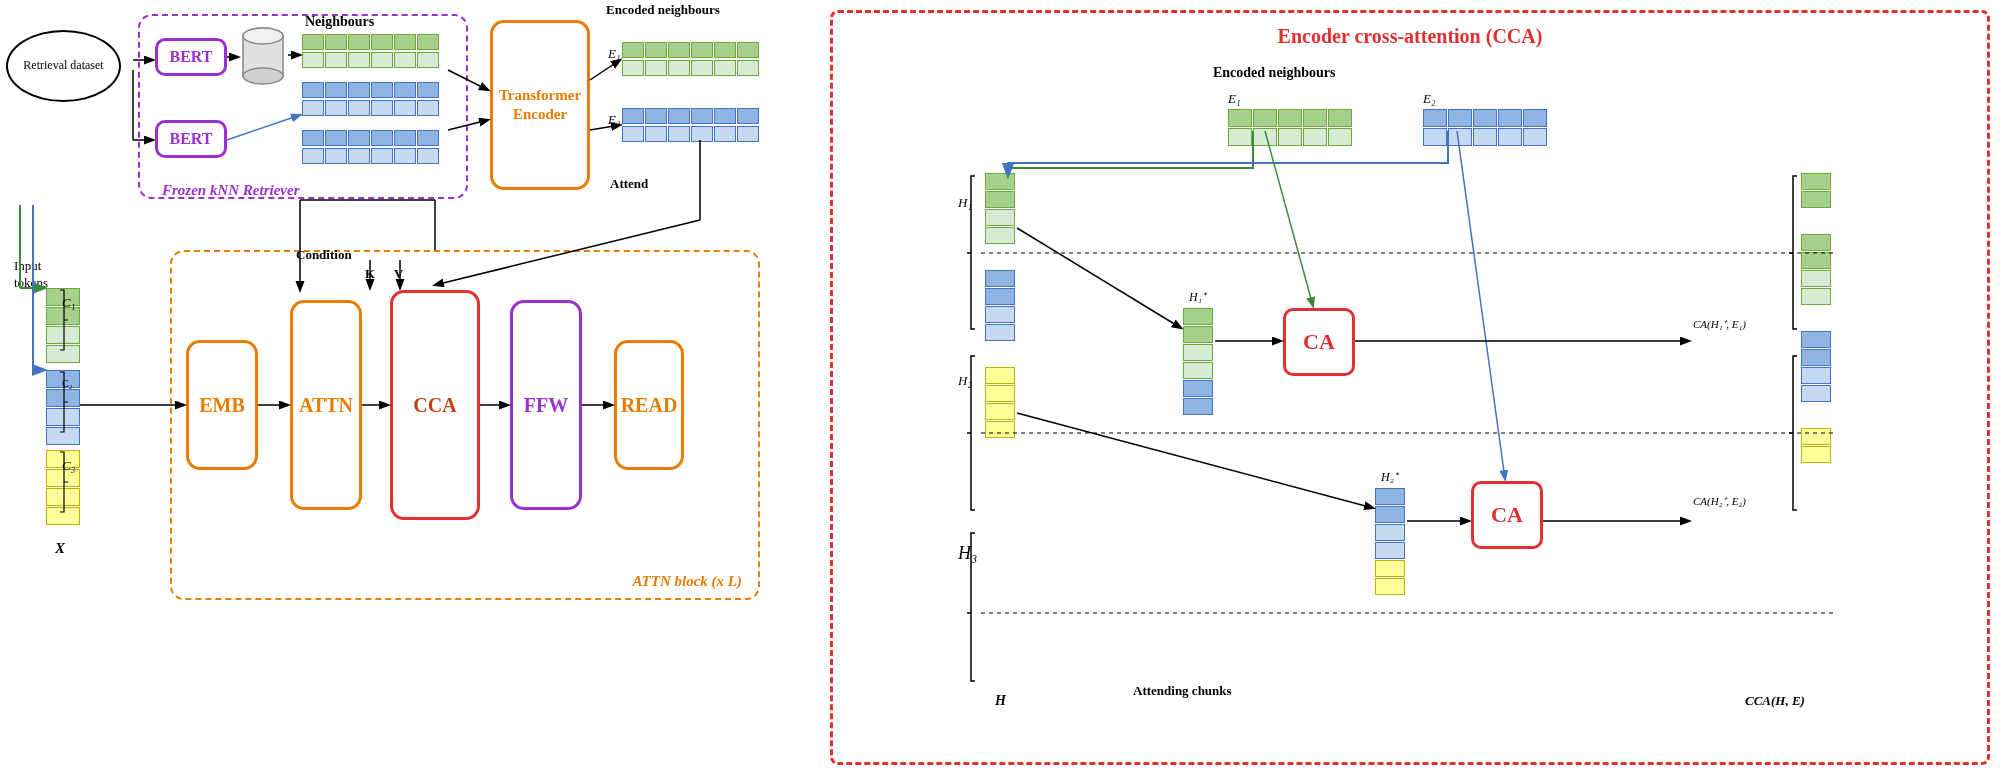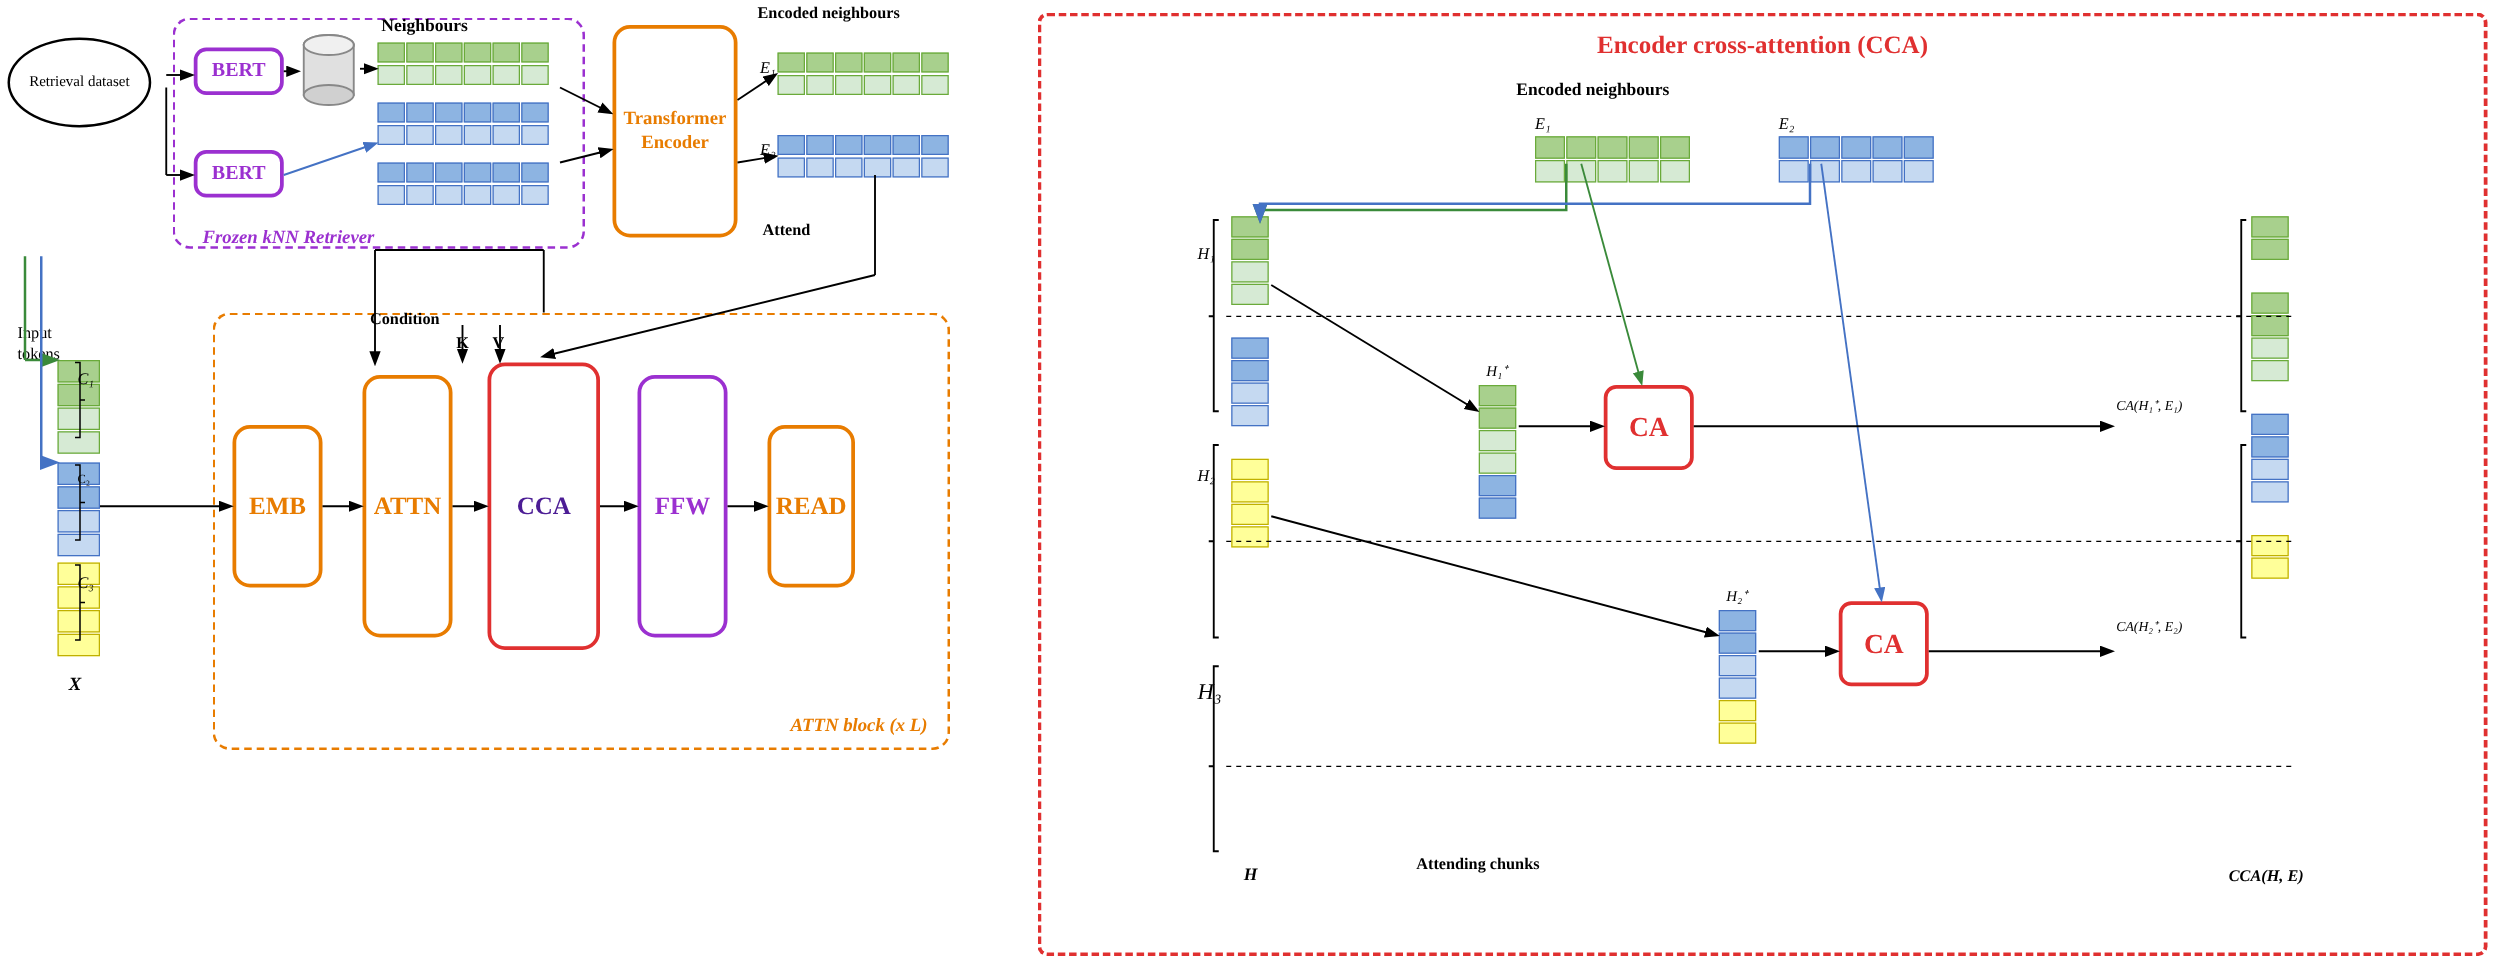--- a/index.html
+++ b/index.html
@@ -353,21 +353,21 @@
   <div style="position:absolute; left:310px; top:396px; font-size:13px; font-weight:bold;">Q</div>
 
   <div class="inner-block" style="left:186px; top:340px; width:72px; height:130px; border:3px solid #e87c00; color:#e87c00;">
     <span>EMB</span>
   </div>
 
   <div class="inner-block" style="left:290px; top:300px; width:72px; height:210px; border:3px solid #e87c00; color:#e87c00;">
     <span>ATTN</span>
   </div>
 
-  <div class="inner-block" style="left:390px; top:290px; width:90px; height:230px; border:3px solid #e03030; color:#4c1d95;">
+  <div class="inner-block" style="left:390px; top:290px; width:90px; height:230px; border:3px solid #e03030; color:#c2410c;">
     <span>CCA</span>
   </div>
 
   <div class="inner-block" style="left:510px; top:300px; width:72px; height:210px; border:3px solid #9b30d0; color:#9b30d0;">
     <span>FFW</span>
   </div>
 
   <div class="inner-block" style="left:614px; top:340px; width:70px; height:130px; border:3px solid #e87c00; color:#e87c00;">
     <span>READ</span>
   </div>
@@ -527,21 +527,21 @@
     <div class="h-cell cell-yellow"></div>
   </div>
 
   <div class="ca-box" style="left:450px; top:295px;">
     <span>CA</span>
   </div>
   <div class="ca-box" style="left:638px; top:468px;">
     <span>CA</span>
   </div>
 
-  <div style="position:absolute; left:950px; top:680px; font-size:13px; font-style:italic; font-weight:bold;">CCA(H, E)</div>
+  <div style="position:absolute; left:912px; top:680px; font-size:13px; font-style:italic; font-weight:bold;">CCA(H, E)</div>
 
   <div style="position:absolute; left:860px; top:303px; font-size:11px; font-style:italic;">CA(H₁⁺, E₁)</div>
 
   <div style="position:absolute; left:860px; top:480px; font-size:11px; font-style:italic;">CA(H₂⁺, E₂)</div>
 
   <div style="position:absolute; left:968px; top:160px; width:30px;">
 
     <div class="h-cell cell-green"></div>
     <div class="h-cell cell-green"></div>
 

